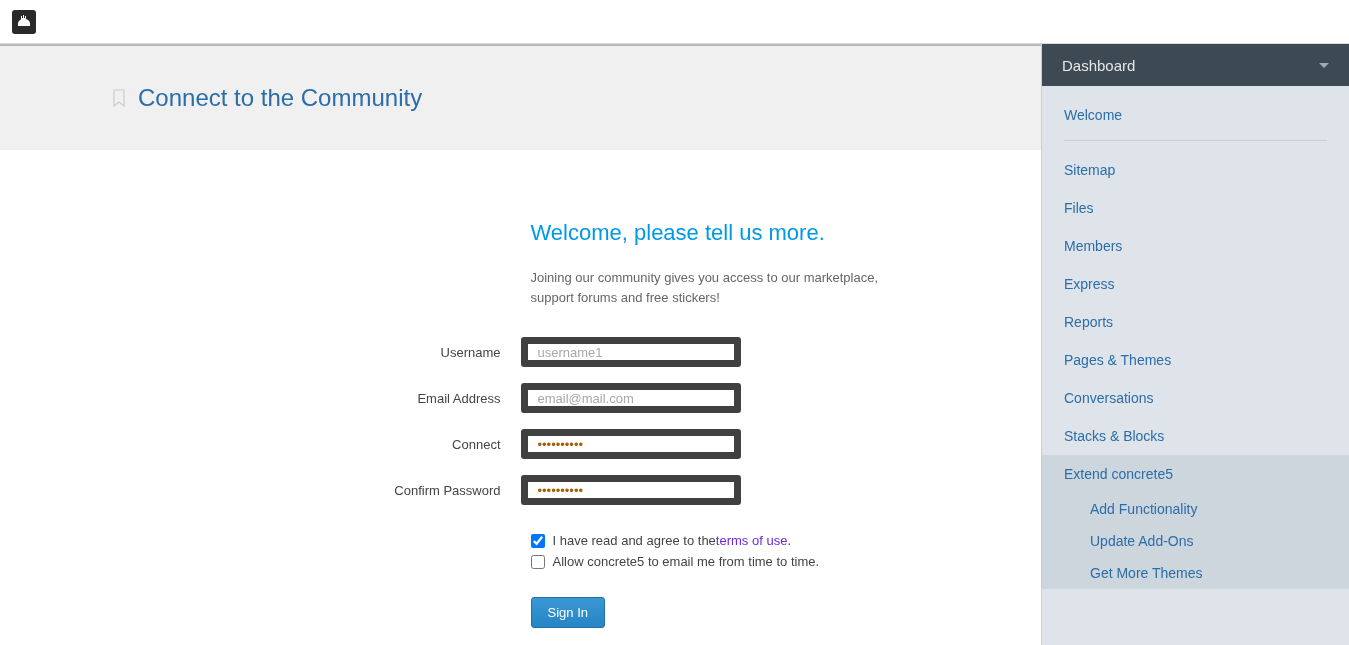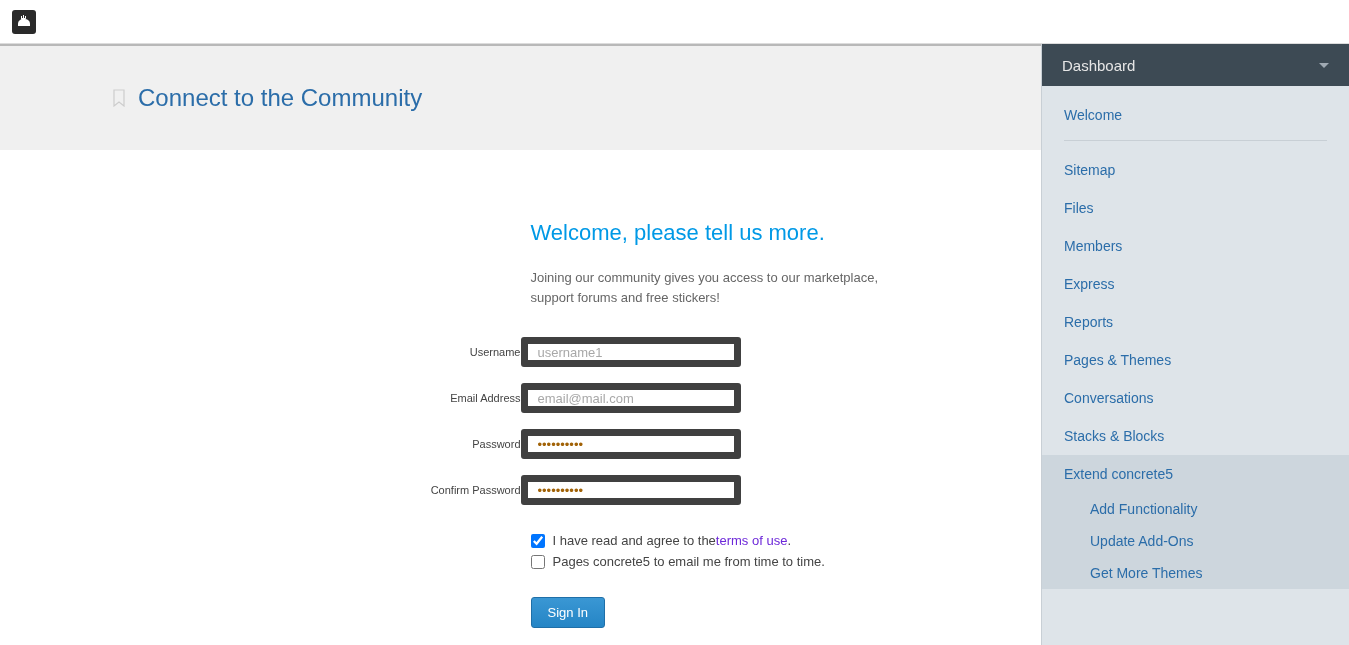--- a/index.html
+++ b/index.html
@@ -12,21 +12,21 @@
 .header-band .bookmark-icon { width: 14px; height: 18px; margin-right: 12px; opacity: 0.4; }
 .header-band h1 { font-size: 24px; font-weight: 400; color: #2b6da9; }
 
 .main { display: flex; }
 .content { flex: 1; padding-top: 70px; padding-bottom: 40px; }
 .form-wrap { max-width: 760px; margin: 0 auto; }
 .form-wrap h2 { color: #0099e6; font-size: 22px; font-weight: 400; margin-left: 390px; margin-bottom: 22px; }
 .form-wrap .lead { color: #666; font-size: 13px; line-height: 1.5; margin-left: 390px; margin-bottom: 30px; max-width: 360px; }
 
 .form-row { display: flex; align-items: center; margin-bottom: 16px; }
-.form-row label.lbl { width: 380px; text-align: right; color: #444; font-size: 11px; }
+.form-row label.lbl { width: 380px; text-align: right; padding-right: 20px; color: #444; font-size: 13px; }
 .form-row input[type=text], .form-row input[type=password] { width: 220px; height: 30px; border: 7px solid #404040; border-radius: 3px; padding: 0 10px; font-size: 13px; color: #a16207; background: #fff; }
 .form-row input::placeholder { color: #a8a8a8; }
 
 .check-group { margin-left: 390px; margin-top: 28px; }
 .check-row { display: flex; align-items: center; margin-bottom: 6px; font-size: 13px; color: #444; }
 .check-row input[type=checkbox] { margin-right: 8px; width: 14px; height: 14px; }
 .check-row a { color: #6d28d9; text-decoration: none; }
 
 .btn-row { margin-left: 390px; margin-top: 28px; }
 .btn-primary { background: linear-gradient(#3a97d4, #2585c5); color: #fff; border: 1px solid #1f6fa8; border-radius: 3px; padding: 7px 16px; font-size: 13px; cursor: pointer; }
@@ -70,38 +70,38 @@
 
         <div class="form-row">
           <label class="lbl">Username</label>
           <input type="text" placeholder="username1" style="">
         </div>
         <div class="form-row">
           <label class="lbl">Email Address</label>
           <input type="text" placeholder="email@mail.com" style="">
         </div>
         <div class="form-row">
-          <label class="lbl">Password</label>
+          <label class="lbl">Connect</label>
           <input type="password" value="passwordpw" style="">
         </div>
         <div class="form-row">
           <label class="lbl">Confirm Password</label>
           <input type="password" value="passwordpw" style="">
         </div>
 
         <div class="check-group">
           <div class="check-row">
             <input type="checkbox" checked="" style="">
             <span>I have read and agree to the </span>
             <a href="#">terms of use</a>
             <span>.</span>
           </div>
           <div class="check-row">
             <input type="checkbox" style="">
-            <span>Pages concrete5 to email me from time to time.</span>
+            <span>Allow concrete5 to email me from time to time.</span>
           </div>
         </div>
 
         <div class="btn-row">
           <button class="btn-primary">Sign In</button>
         </div>
       </div>
     </div>
   </div>
 

